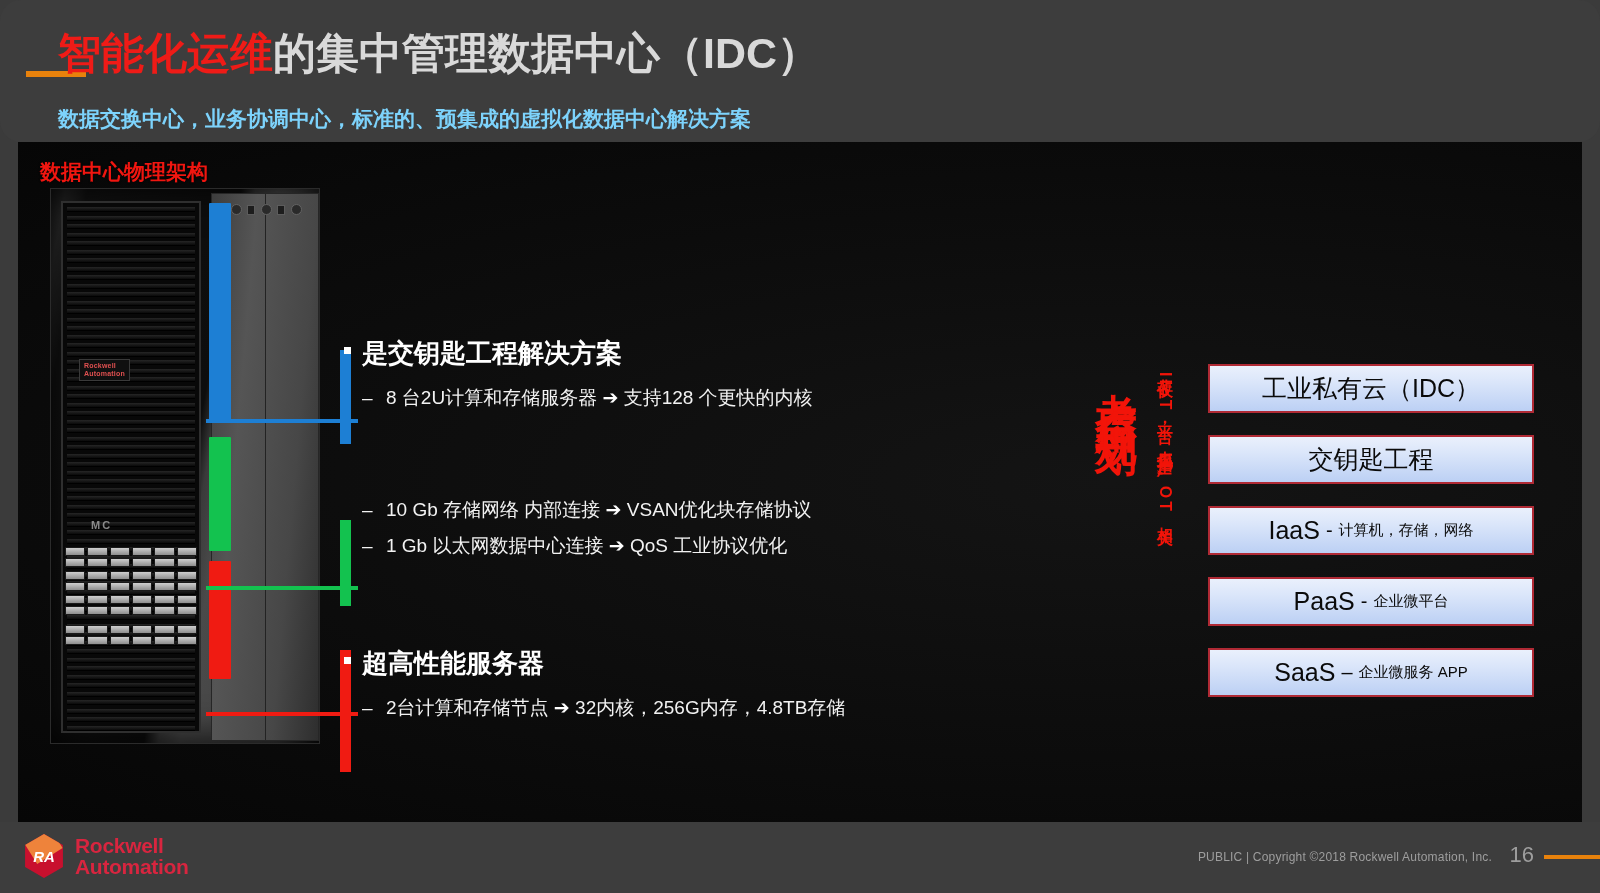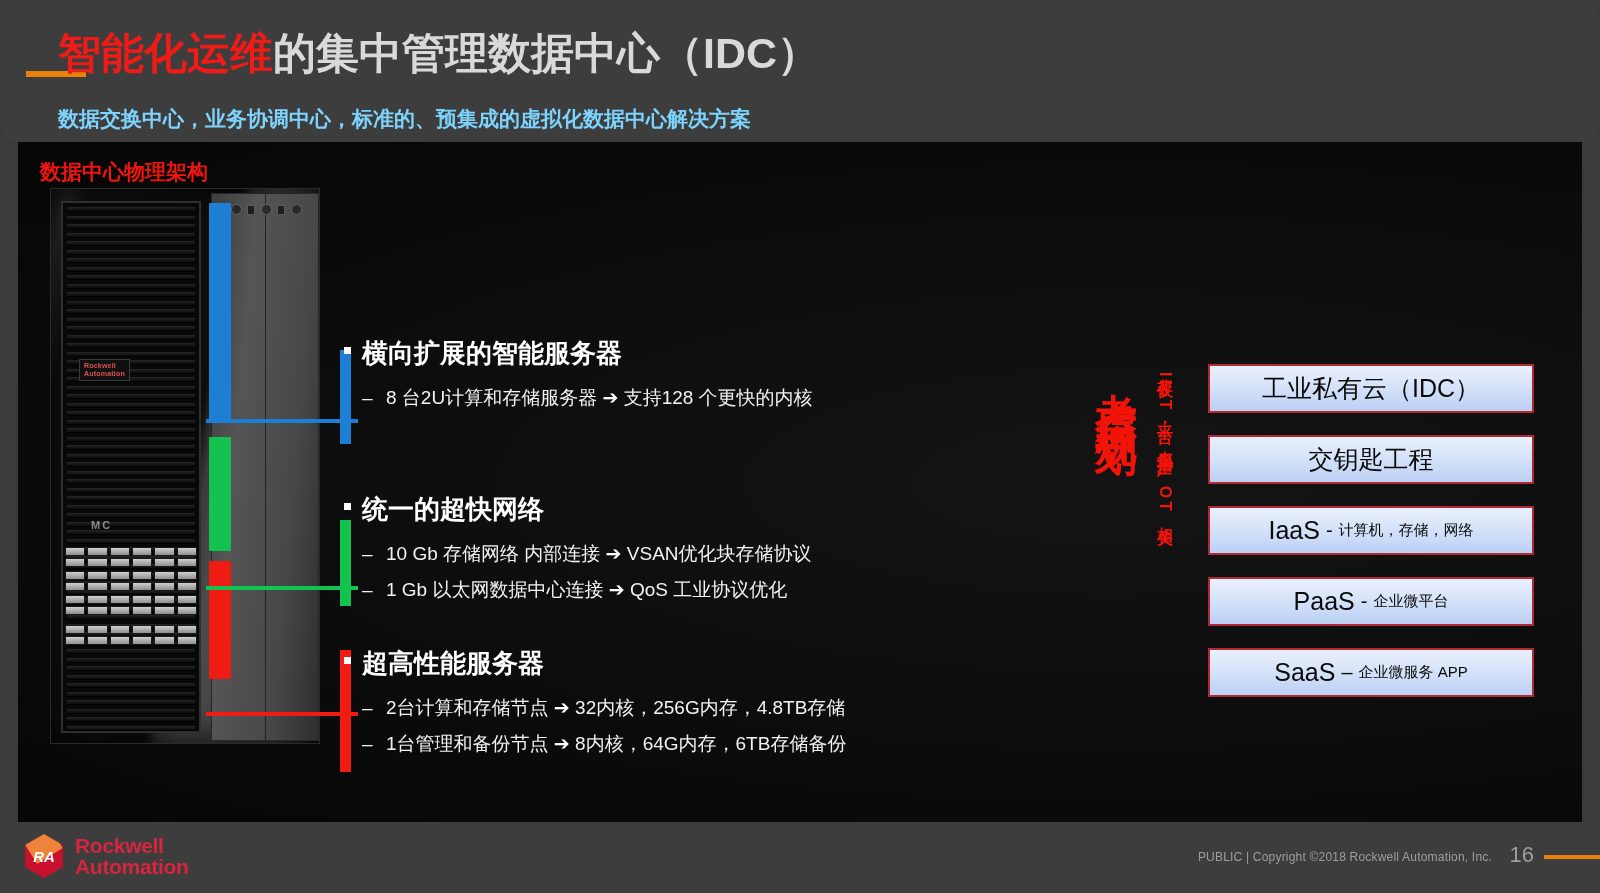--- a/index.html
+++ b/index.html
@@ -423,54 +423,48 @@
     </div>
 
     <div class="lead blue"></div>
     <div class="lead green"></div>
     <div class="lead red"></div>
     <div class="vbar blue"></div>
     <div class="vbar green"></div>
     <div class="vbar red"></div>
 
     <div class="feat" id="feat1">
-      <div class="hd">横向扩展的智能服务器</div>
+      <div class="hd">是交钥匙工程解决方案</div>
       <div class="li">
         <span>8 台2U计算和存储服务器</span>
         <span class="arrow">➔</span>
         <span>支持128 个更快的内核</span>
       </div>
     </div>
 
     <div class="feat" id="feat2">
-      <div class="hd">统一的超快网络</div>
       <div class="li">
         <span>10 Gb 存储网络 内部连接</span>
         <span class="arrow">➔</span>
         <span>VSAN优化块存储协议</span>
       </div>
       <div class="li">
         <span>1 Gb 以太网数据中心连接</span>
         <span class="arrow">➔</span>
         <span>QoS 工业协议优化</span>
       </div>
     </div>
 
     <div class="feat" id="feat3">
       <div class="hd">超高性能服务器</div>
       <div class="li">
         <span>2台计算和存储节点</span>
         <span class="arrow">➔</span>
         <span>32内核，256G内存，4.8TB存储</span>
       </div>
-      <div class="li">
-        <span>1台管理和备份节点</span>
-        <span class="arrow">➔</span>
-        <span>8内核，64G内存，6TB存储备份</span>
-      </div>
     </div>
 
     <div class="vtext" id="vtext-main">考虑全厂规划</div>
     <div class="vtext" id="vtext-sub">非仅IIoT平台，也包括全厂IT, OT相关</div>
 
     <div class="boxes">
       <div class="cbox">
         <span class="big">工业私有云（IDC）</span>
       </div>
       <div class="cbox">

